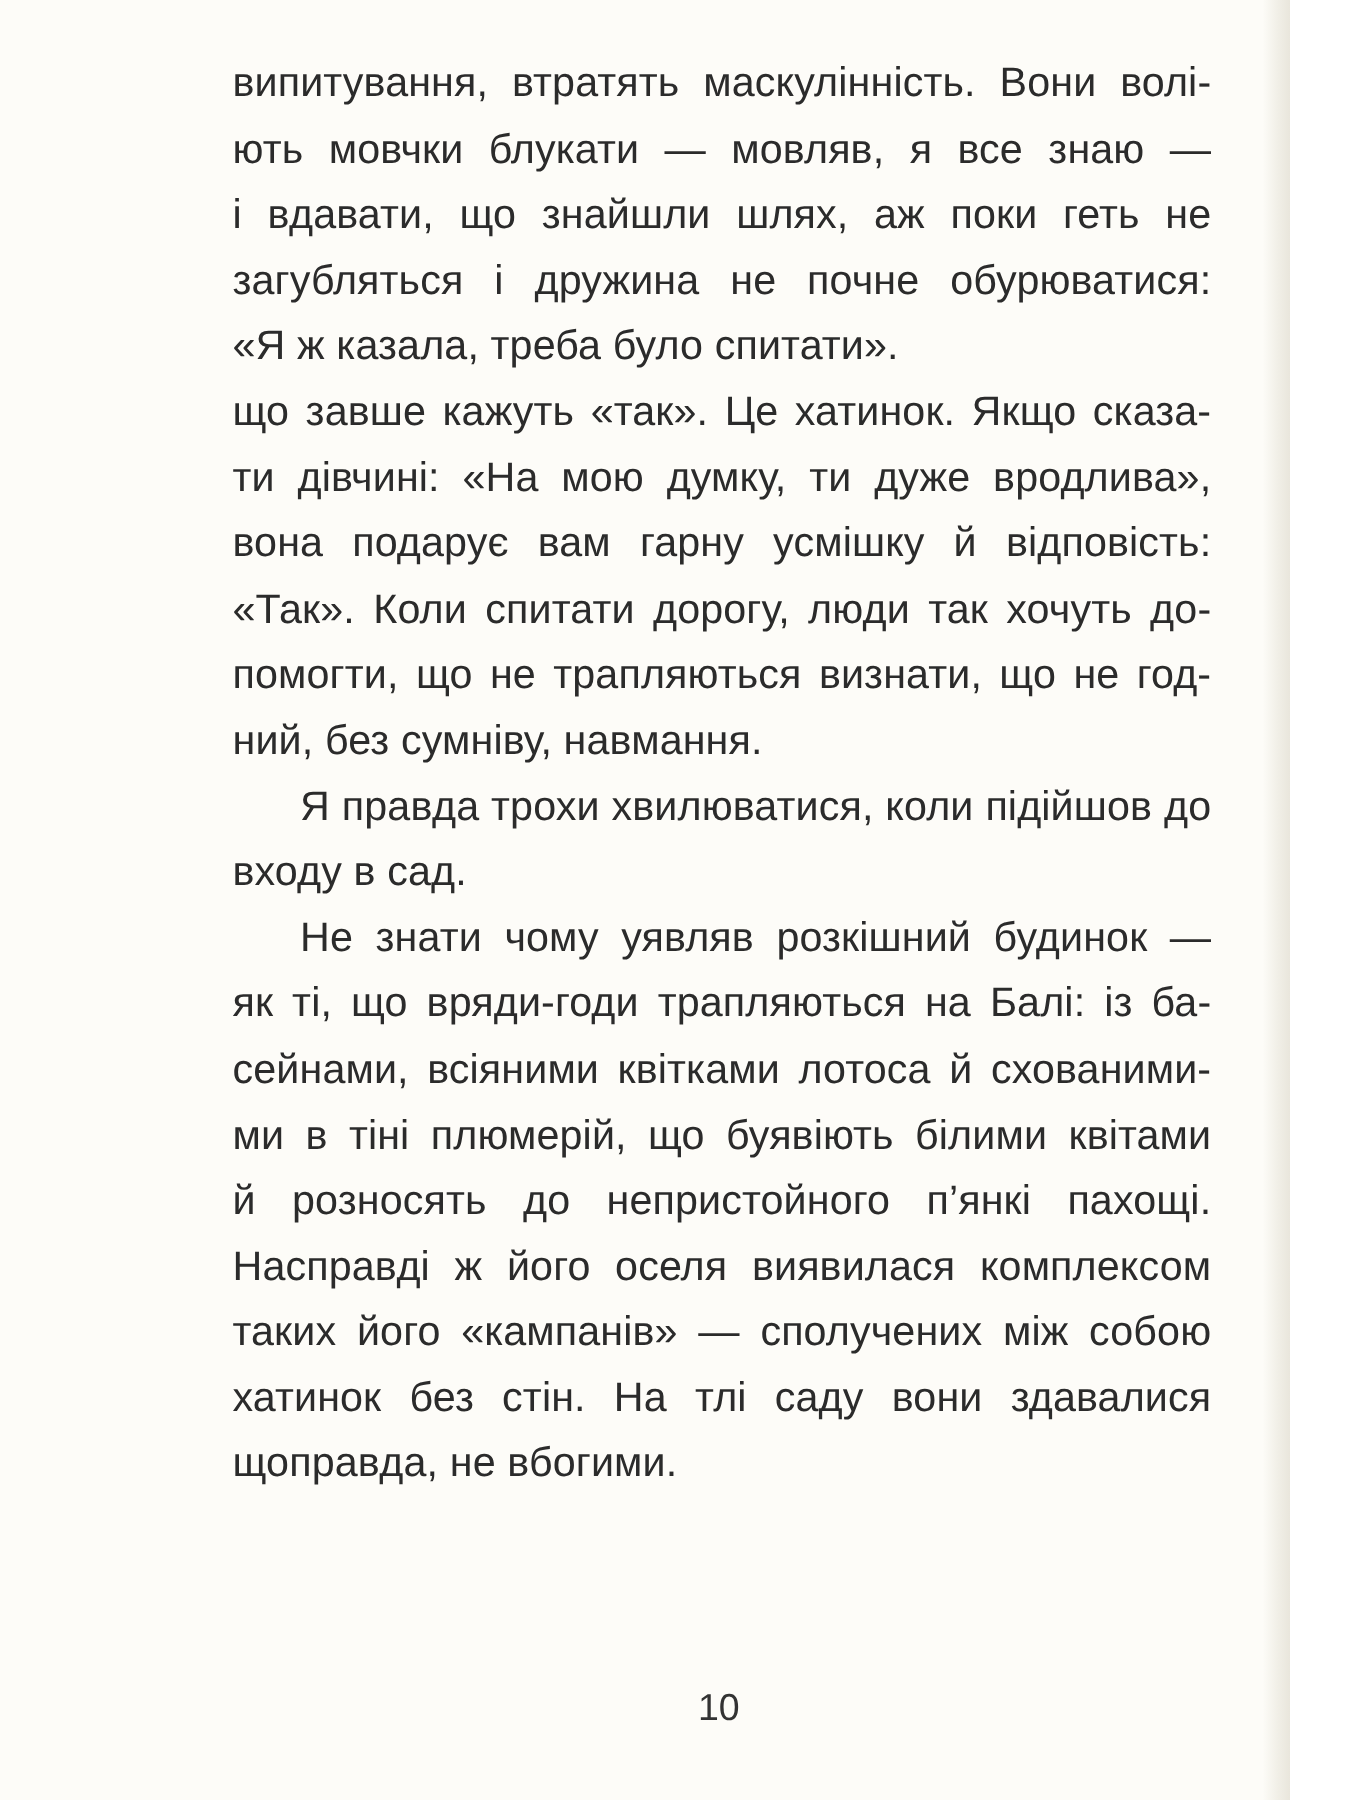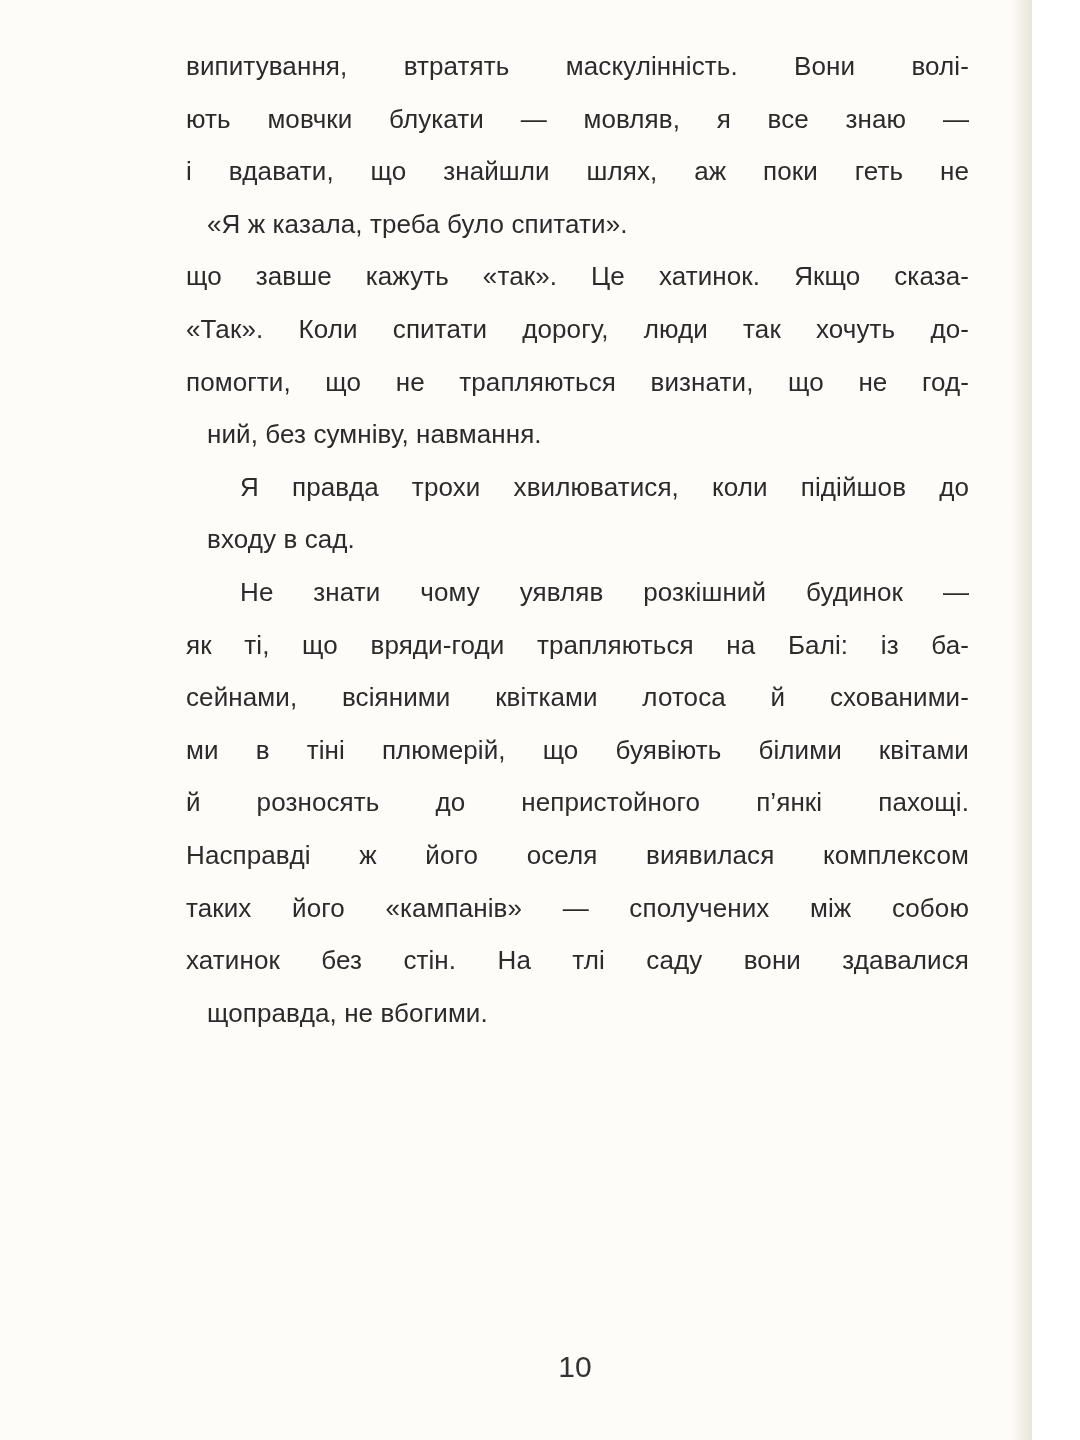--- a/index.html
+++ b/index.html
@@ -26,36 +26,35 @@
       width: 22px;
       height: 1440px;
       background: linear-gradient(to right, rgba(253,252,248,0) 0%, #f1efe7 55%, #e9e6dc 100%);
     }
     .text-block {
       position: absolute;
       left: 186px;
       top: 40px;
       width: 783px;
       font-family: "Liberation Sans", "DejaVu Sans", sans-serif;
-      font-size: 26px;
+      font-size: 33px;
       line-height: 52.6px;
       color: #2b2b2b;
       letter-spacing: 0.1px;
     }
     .line {
       display: block;
       height: 52.6px;
       white-space: nowrap;
       text-align: justify;
       text-align-last: justify;
       overflow: visible;
     }
     .line.last {
       text-align-last: left;
-      margin-left: 21px;
     }
     .line.indent {
       padding-left: 54px;
     }
     .page-number {
       position: absolute;
       left: 0;
       width: 1150px;
       top: 1350px;
       text-align: center;
@@ -68,23 +67,26 @@
 <body>
 
 <div class="page">
   <div class="page-edge"></div>
 
   <div class="text-block">
 
     <span class="line">випитування, втратять маскулінність. Вони волі-</span>
     <span class="line">ють мовчки блукати — мовляв, я все знаю —</span>
     <span class="line">і вдавати, що знайшли шлях, аж поки геть не</span>
+    <span class="line">загубляться і дружина не почне обурюватися:</span>
     <span class="line last">«Я ж казала, треба було спитати».</span>
 
     <span class="line">що завше кажуть «так». Це хатинок. Якщо сказа-</span>
+    <span class="line">ти дівчині: «На мою думку, ти дуже вродлива»,</span>
+    <span class="line">вона подарує вам гарну усмішку й відповість:</span>
     <span class="line">«Так». Коли спитати дорогу, люди так хочуть до-</span>
     <span class="line">помогти, що не трапляються визнати, що не год-</span>
     <span class="line last">ний, без сумніву, навмання.</span>
 
     <span class="line indent">Я правда трохи хвилюватися, коли підійшов до</span>
     <span class="line last">входу в сад.</span>
 
     <span class="line indent">Не знати чому уявляв розкішний будинок —</span>
     <span class="line">як ті, що вряди-годи трапляються на Балі: із ба-</span>
     <span class="line">сейнами, всіяними квітками лотоса й схованими-</span>

